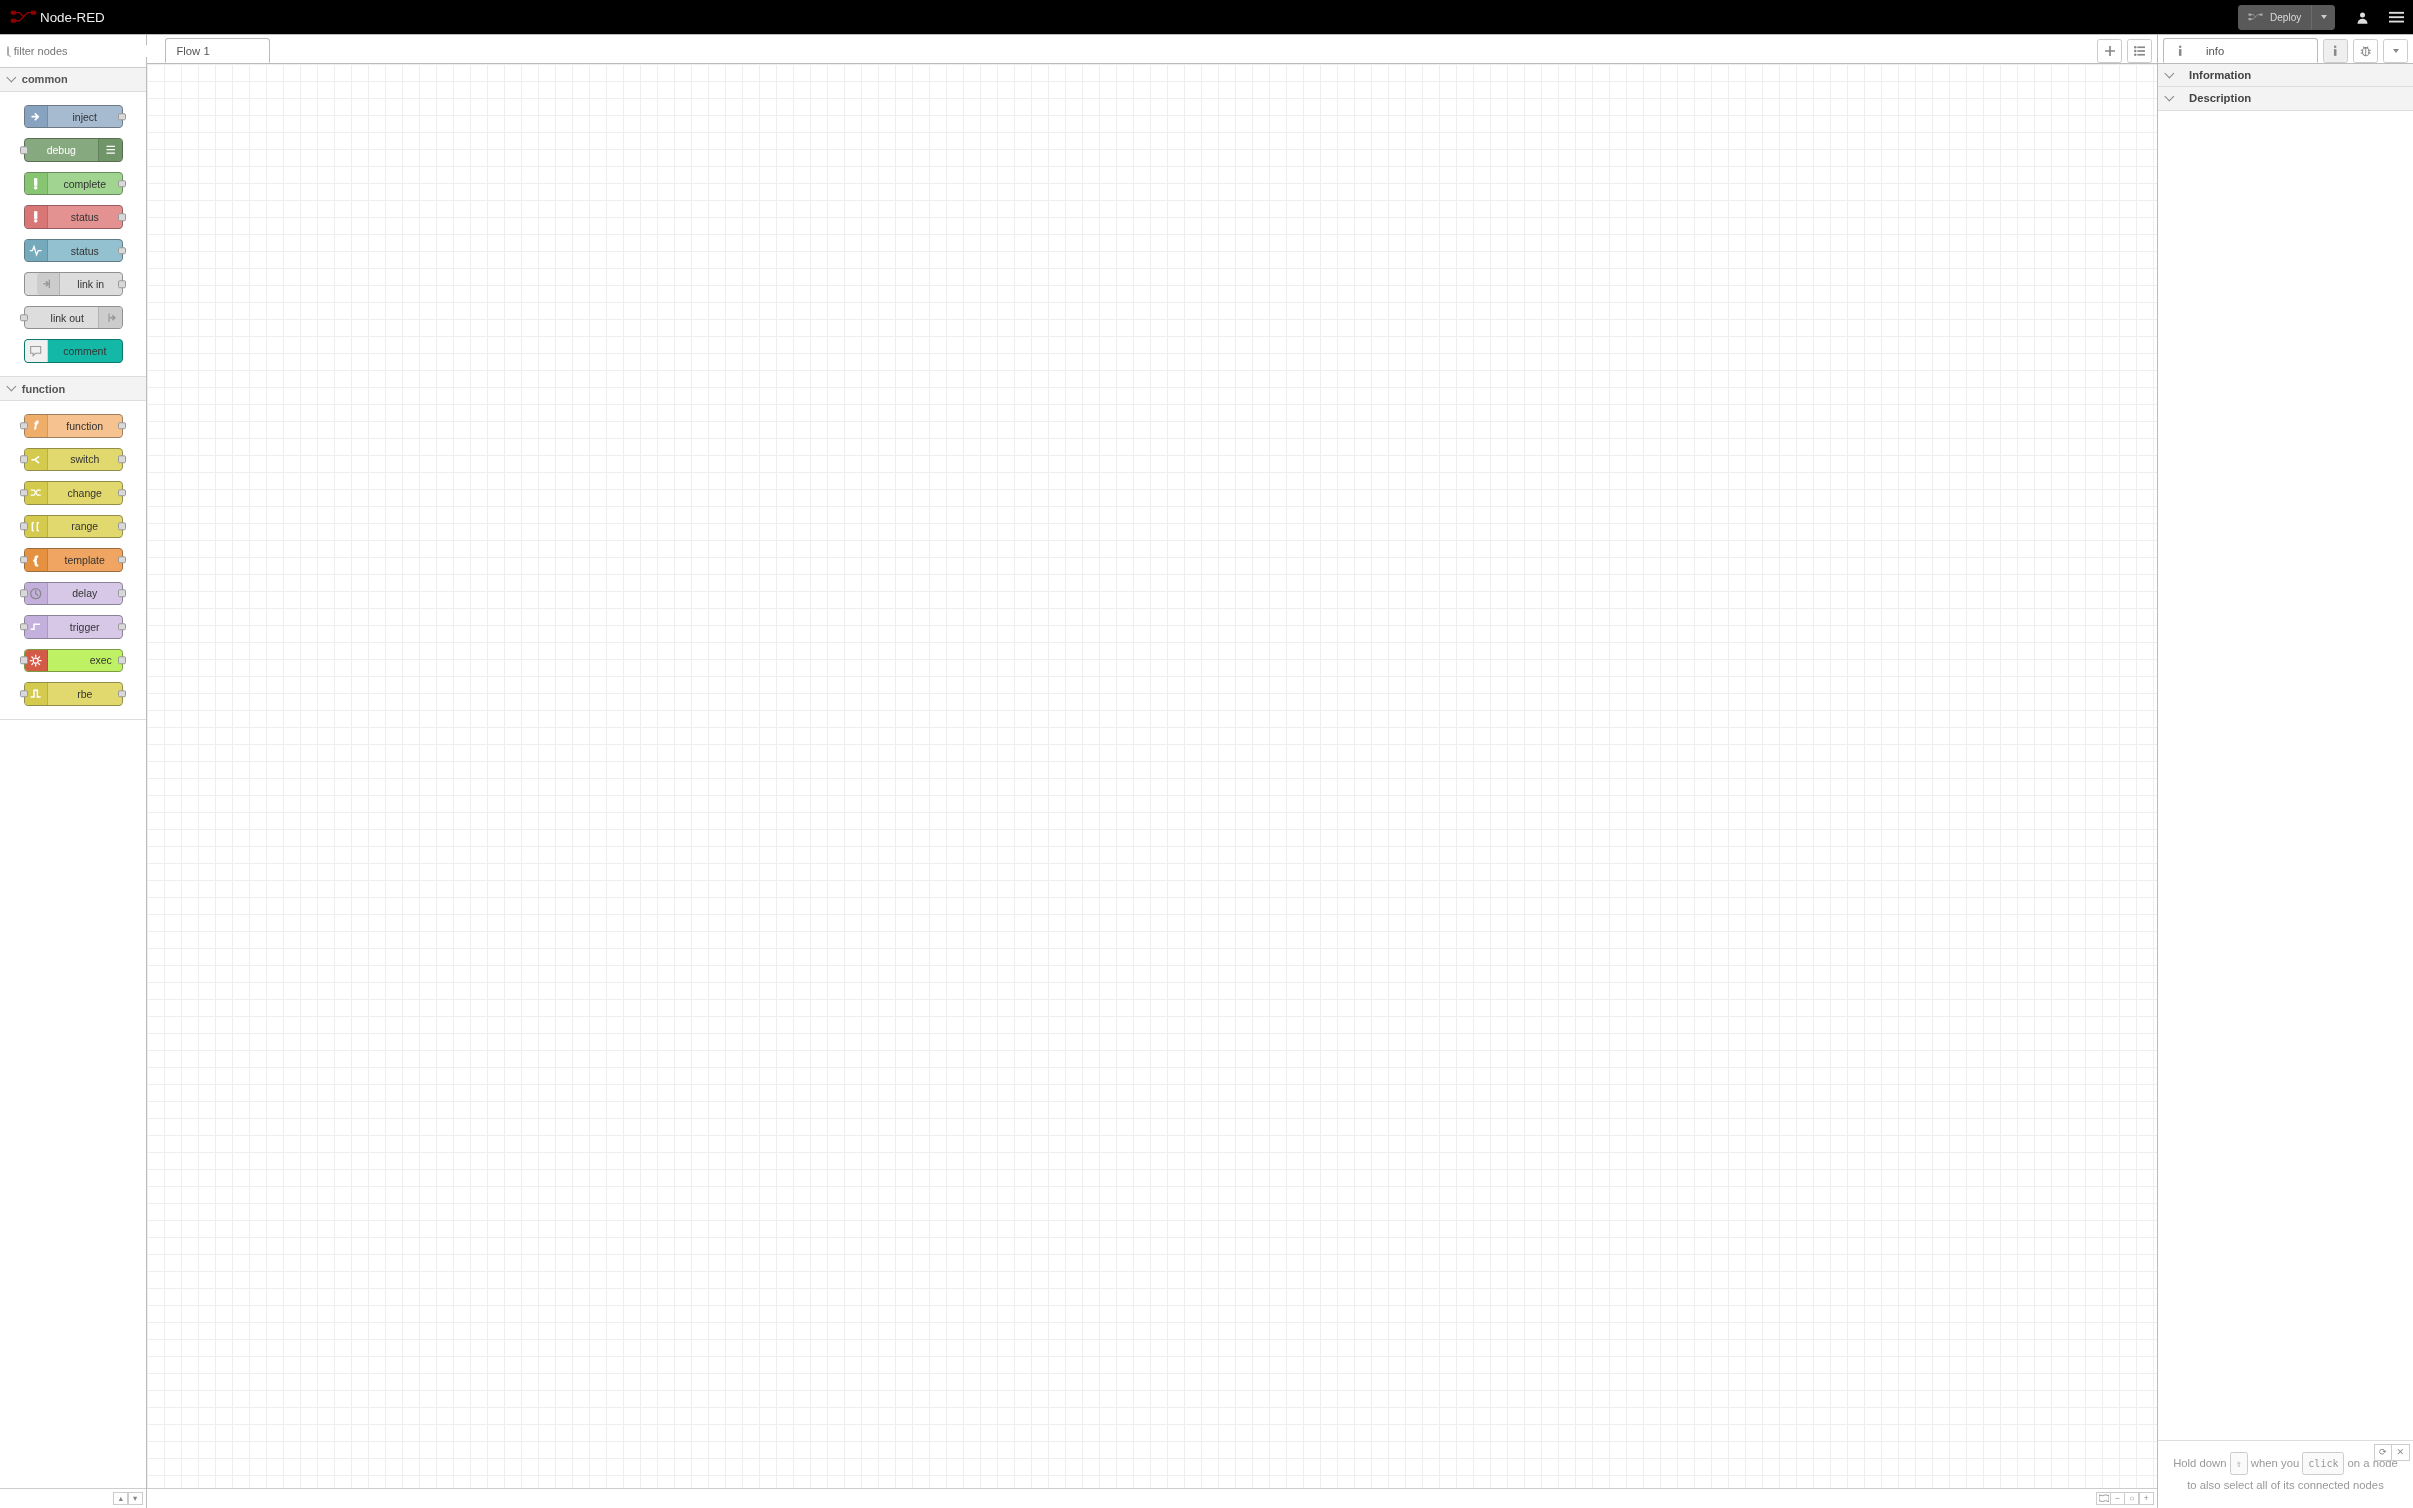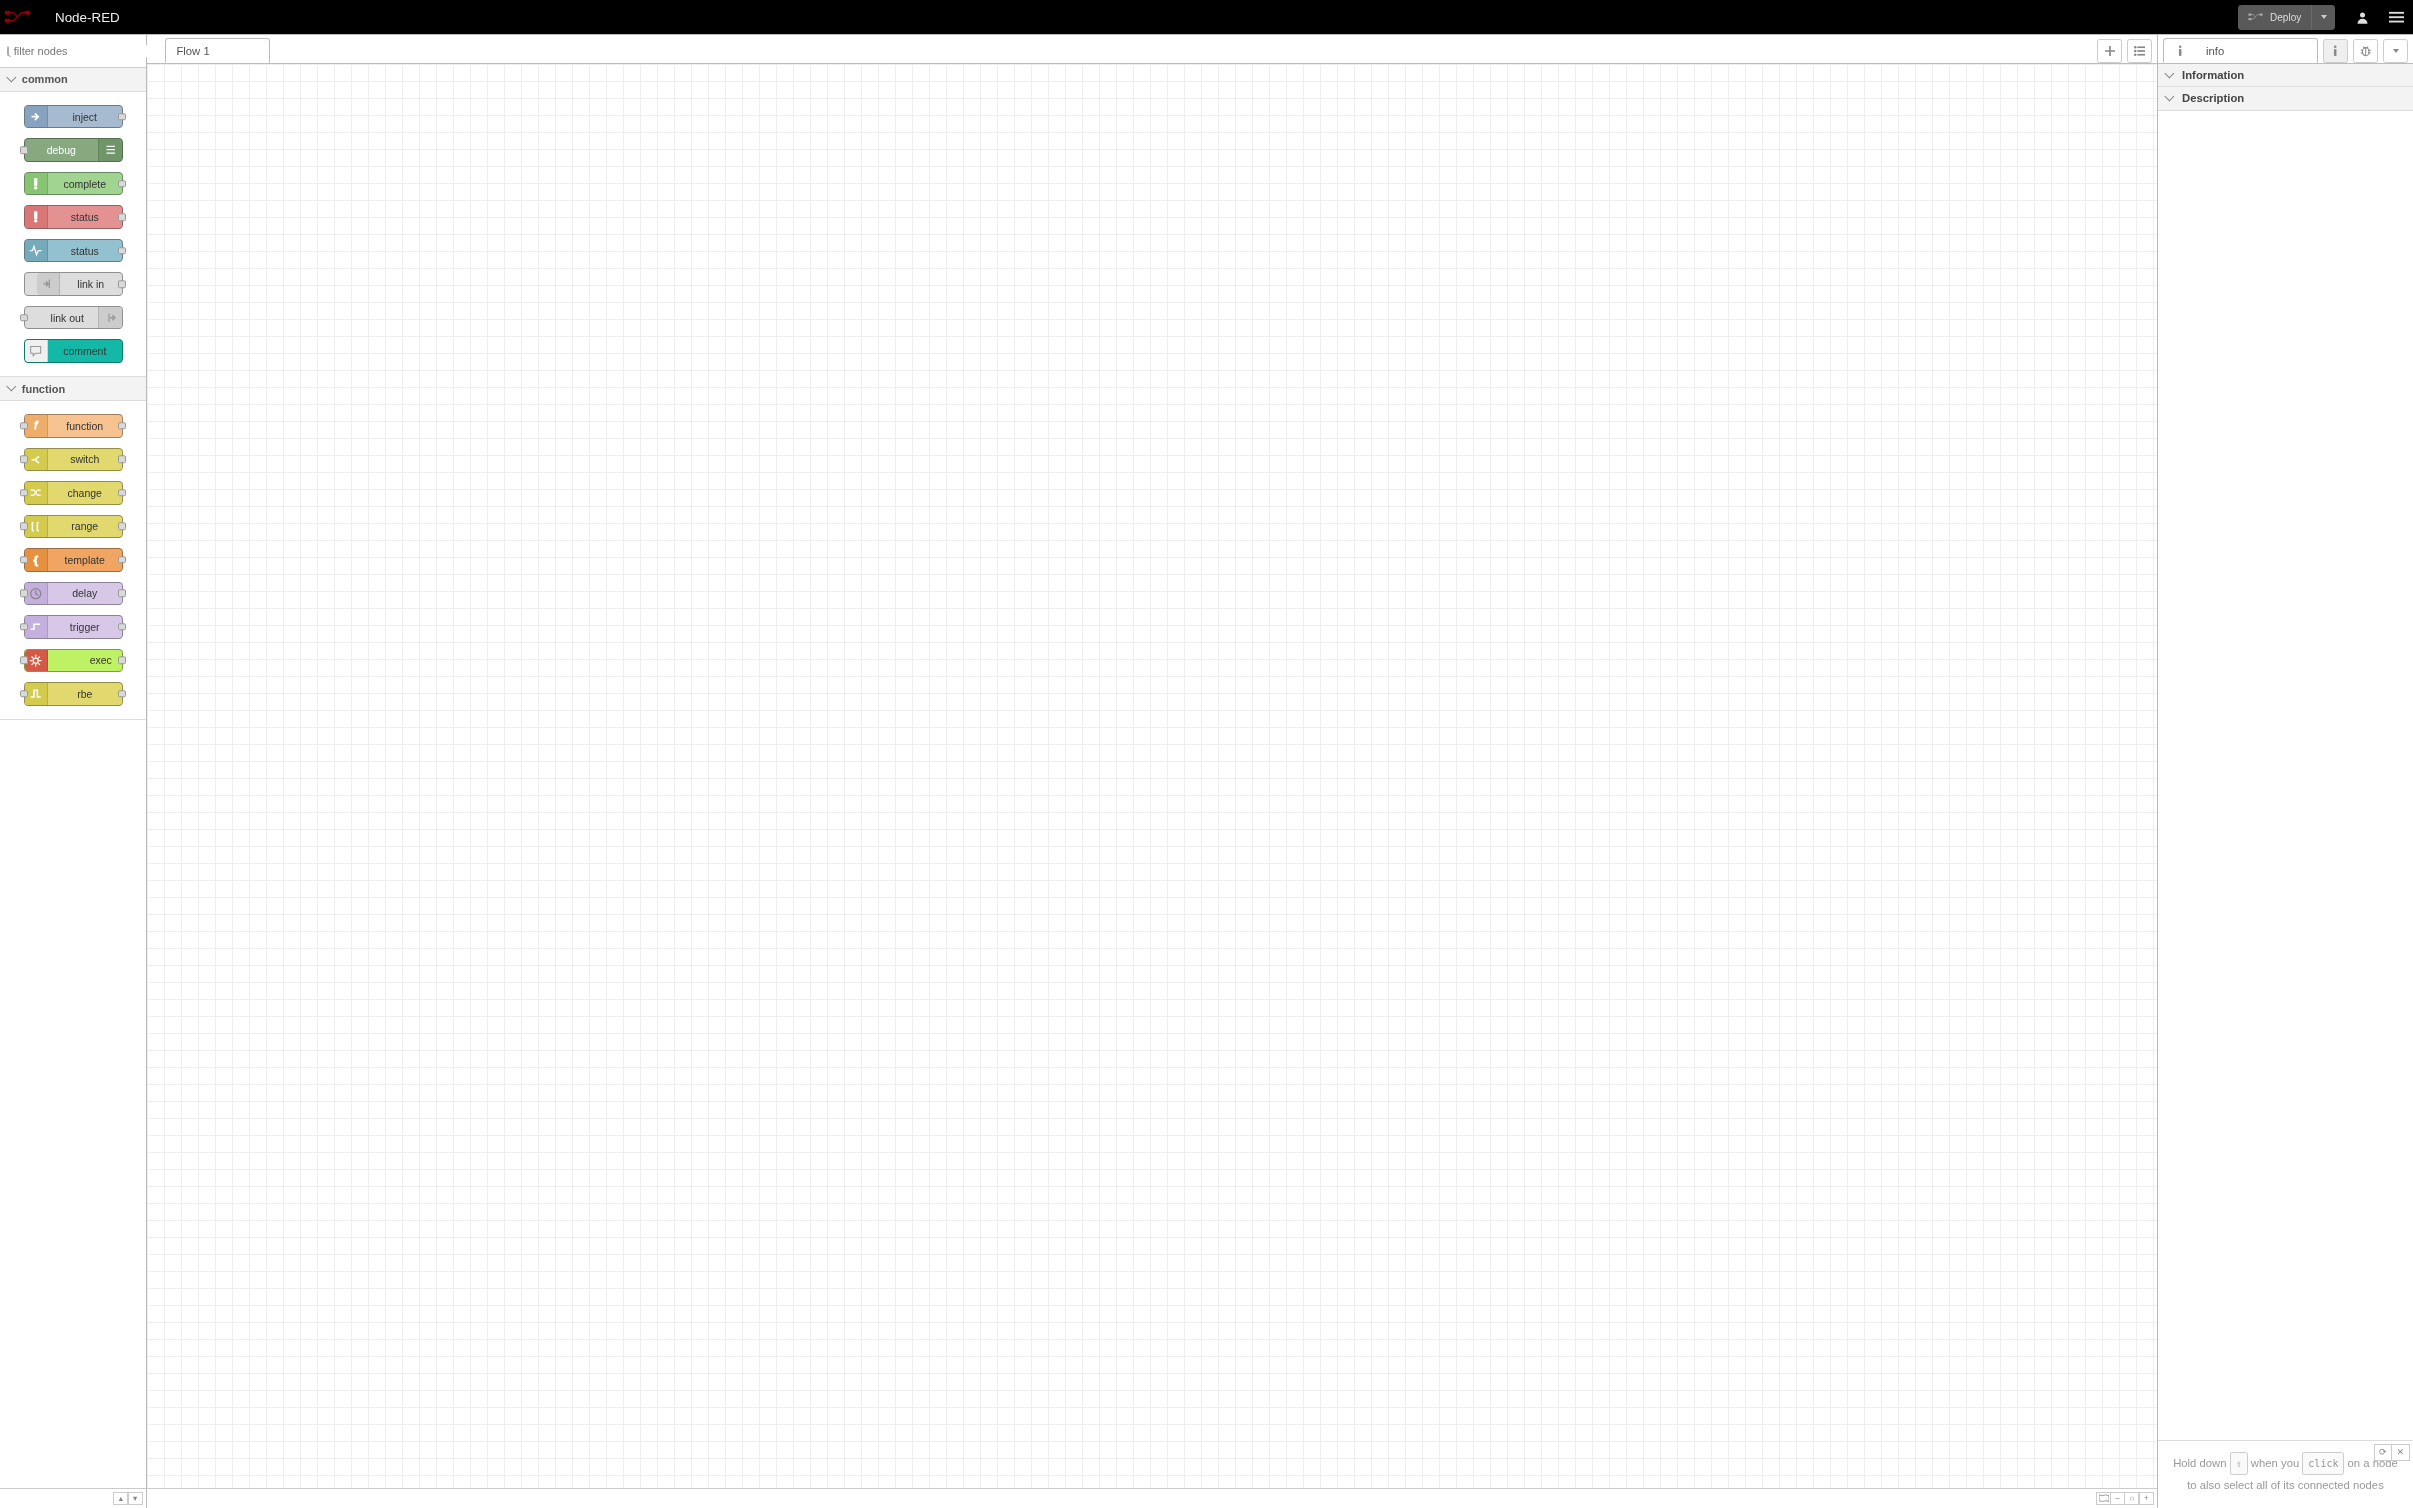--- a/index.html
+++ b/index.html
@@ -1,21 +1,21 @@
 <!DOCTYPE html>
 <html style="font-size:13.4px"><head>
 <meta charset="utf-8">
 <style>
 * { margin: 0; padding: 0; box-sizing: border-box; font-family: -apple-system, BlinkMacSystemFont, "Segoe UI", Helvetica, Arial, sans-serif; }
 html, body { width: 100%; height: 100%; overflow: hidden; }
 body { display: flex; flex-direction: column; background: #fff; }
 
 
 .header { height: 34px; background: #000; display: flex; align-items: center; color: #eee; }
-.header-logo { display: flex; align-items: center; padding: 0 4px; gap: 24px; }
+.header-logo { display: flex; align-items: center; padding: 0 10px; gap: 3px; }
 .logo-svg { width: 27px; height: 13.4px; }
 .header-title { font-size: 13.4px; font-weight: 400; }
 .header-spacer { flex: 1; }
 .deploy-btn { display: flex; align-items: center; background: #595959; border-radius: 3.4px; height: 25px; margin-right: 10px; cursor: pointer; }
 .deploy-main { display: flex; align-items: center; gap: 6.7px; padding: 0 10px; font-size: 10px; color: #ddd; }
 .deploy-caret { padding: 0 8.4px; border-left: 0.8px solid #6a6a6a; height: 100%; display: flex; align-items: center; color: #ccc; }
 .header-icon { width: 34px; height: 34px; display: flex; align-items: center; justify-content: center; color: #ddd; cursor: pointer; }
 
 
 .main { flex: 1; display: flex; min-height: 0; border-top: 0.8px solid #bbb; }
@@ -54,21 +54,21 @@
 .grid { width: 4190px; height: 4190px; background-color: #fff; background-image: linear-gradient(#eee 0.8px, transparent 0.8px), linear-gradient(90deg, #eee 0.8px, transparent 0.8px); background-size: 17px 17px; }
 .ws-footer { height: 20px; border-top: 0.8px solid #ccc; display: flex; justify-content: flex-end; align-items: center; padding: 0 3.4px; }
 
 
 .sidebar { width: 256px; border-left: 0.8px solid #bbb; display: flex; flex-direction: column; background: #fff; }
 .sidebar-tabs { height: 28.5px; border-bottom: 0.8px solid #bbb; display: flex; align-items: flex-end; padding: 0 5px; gap: 5px; }
 .side-tab { height: 25px; border: 0.8px solid #bbb; border-bottom: 0.8px solid #fff; border-radius: 3.4px 3.4px 0 0; padding: 0 11.7px; display: flex; align-items: center; gap: 22px; font-size: 11.3px; color: #555; cursor: pointer; margin-bottom: -0.8px; background: #fff; flex: 1; }
 .side-btn { width: 25px; height: 23.5px; border: 0.8px solid #ccc; background: #fff; display: flex; align-items: center; justify-content: center; color: #888; cursor: pointer; border-radius: 2.5px; }
 .side-btn.active { background: #efefef; }
 .sidebar-body { flex: 1; overflow-y: auto; display: flex; flex-direction: column; }
-.section-header { height: 23.5px; background: #f3f3f3; border-bottom: 0.8px solid #ddd; display: flex; align-items: center; padding: 0 8.4px; gap: 9px; font-size: 11.3px; font-weight: 600; color: #444; cursor: pointer; text-align: center; }
+.section-header { height: 23.5px; background: #f3f3f3; border-bottom: 0.8px solid #ddd; display: flex; align-items: center; padding: 0 8.4px; gap: 16px; font-size: 11.3px; font-weight: 600; color: #444; cursor: pointer; text-align: center; }
 .info-table { width: 100%; border-collapse: collapse; }
 .info-table td { border: 0.8px solid #ddd; padding: 5px 8.4px; font-size: 11px; color: #555; }
 .info-table td:first-child { width: 80px; background: #fafafa; }
 .flow-id { color: #a82828; font-family: monospace; }
 .tip-box { border-top: 0.8px solid #ddd; padding: 11.7px 13.4px; position: relative; color: #999; font-size: 11.3px; text-align: center; line-height: 1.9; }
 .tip-actions { position: absolute; top: 3.4px; right: 3.4px; display: flex; }
 .tip-btn { width: 18.4px; height: 17px; border: 0.8px solid #ccc; background: #fff; display: flex; align-items: center; justify-content: center; font-size: 9.2px; color: #888; cursor: pointer; }
 .tip-btn + .tip-btn { margin-left: -0.8px; }
 kbd { display: inline-block; border: 0.8px solid #ccc; border-radius: 2.5px; padding: 0.8px 5px; font-family: monospace; font-size: 10px; background: #fafafa; }
 

